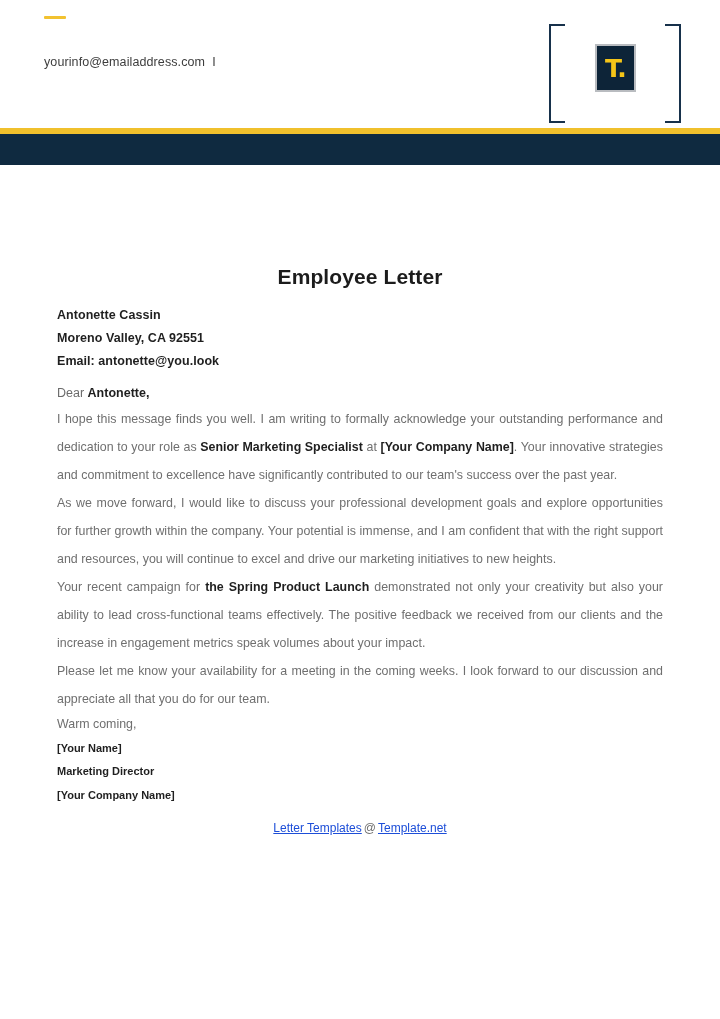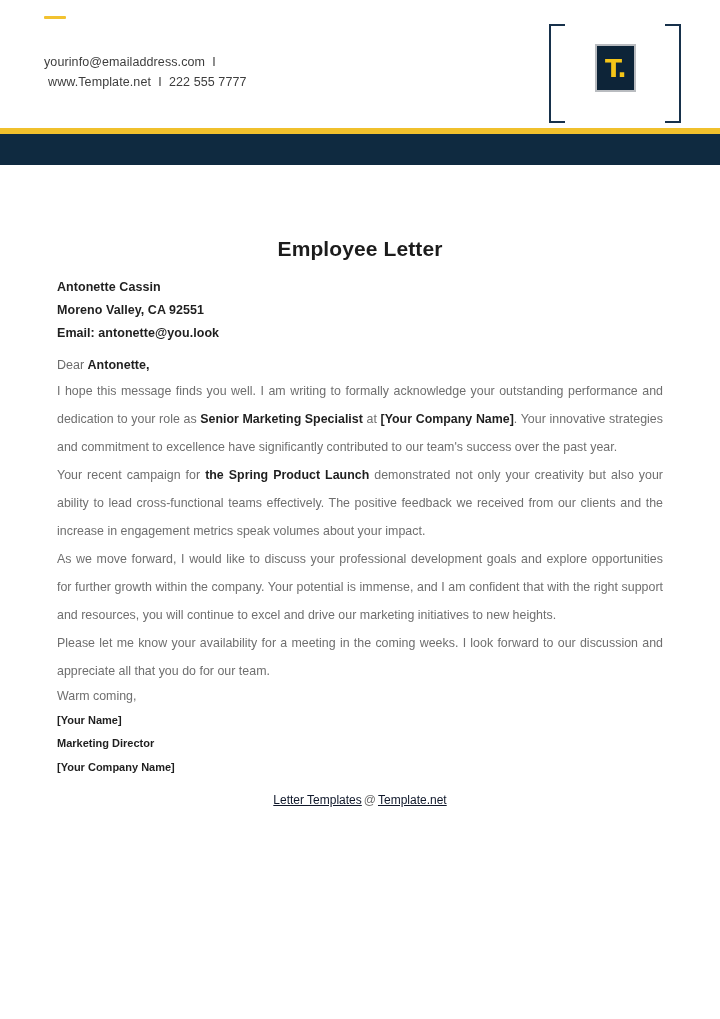--- a/index.html
+++ b/index.html
@@ -105,21 +105,21 @@
     width: 720px;
     height: 31px;
     background: #0f2a40;
   }
 
   
   .sheet {
     position: relative;
     width: 720px;
     background: #ffffff;
-    padding-top: 72px;
+    padding-top: 100px;
   }
   .letter-title {
     text-align: center;
     font-size: 21px;
     font-weight: 700;
     color: #1c1c1c;
     letter-spacing: 0.1px;
     margin: 0 0 15px 0;
   }
   .letter-inner {
@@ -168,39 +168,38 @@
     line-height: 23.5px;
   }
 
   .footer-credit {
     margin-top: 14px;
     text-align: center;
     font-size: 12px;
     color: #8d8d8d;
   }
   .footer-credit a {
-    color: #0f172a;
+    color: #1d4ed8;
     text-decoration: underline;
   }
   .footer-credit .at {
     color: #6f6f6f;
     text-decoration: none;
     padding: 0 2px;
   }
 </style>
 </head>
 <body>
 
 <div class="letterhead">
 
   <div class="accent-dash"></div>
 
   <div class="contact-block">
     <div class="contact-line">yourinfo@emailaddress.com  I</div>
-    <div class="contact-line second">www.Template.net  I  222 555 7777</div>
   </div>
 
   <div class="logo-frame">
     <div class="bracket left"></div>
     <div class="bracket right"></div>
     <div class="logo-tile">
       <span class="logo-mark">T.</span>
     </div>
   </div>
 
@@ -220,22 +219,22 @@
       <div class="meta-line">Moreno Valley, CA 92551</div>
       <div class="meta-line">Email: antonette@you.look</div>
     </div>
 
     <div class="salutation">
       <span>Dear </span><b>Antonette,</b>
     </div>
 
     <div id="paragraphs">
         <p class="body-para"><span>I hope this message finds you well. I am writing to formally acknowledge your outstanding performance and dedication to your role as </span><b>Senior Marketing Specialist</b><span> at </span><b>[Your Company Name]</b><span>. Your innovative strategies and commitment to excellence have significantly contributed to our team's success over the past year.</span></p>
+        <p class="body-para"><span>As we move forward, I would like to discuss your professional development goals and explore opportunities for further growth within the company. Your potential is immense, and I am confident that with the right support and resources, you will continue to excel and drive our marketing initiatives to new heights.</span></p>
         <p class="body-para"><span>Your recent campaign for </span><b>the Spring Product Launch</b><span> demonstrated not only your creativity but also your ability to lead cross-functional teams effectively. The positive feedback we received from our clients and the increase in engagement metrics speak volumes about your impact.</span></p>
-        <p class="body-para"><span>As we move forward, I would like to discuss your professional development goals and explore opportunities for further growth within the company. Your potential is immense, and I am confident that with the right support and resources, you will continue to excel and drive our marketing initiatives to new heights.</span></p>
         <p class="body-para"><span>Please let me know your availability for a meeting in the coming weeks. I look forward to our discussion and appreciate all that you do for our team.</span></p>
       </div>
 
     <p class="closing">Warm coming,</p>
 
     <div>
       <div class="sign-line">[Your Name]</div>
       <div class="sign-line">Marketing Director</div>
       <div class="sign-line">[Your Company Name]</div>
     </div>

